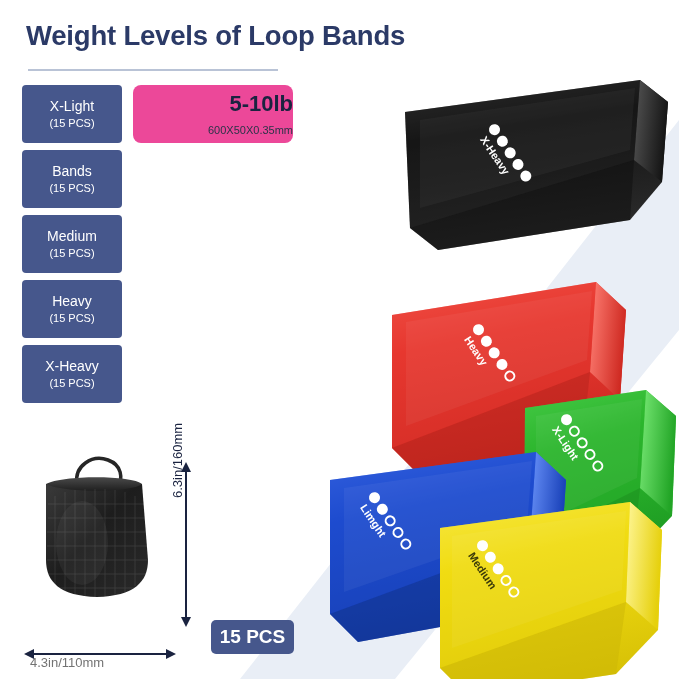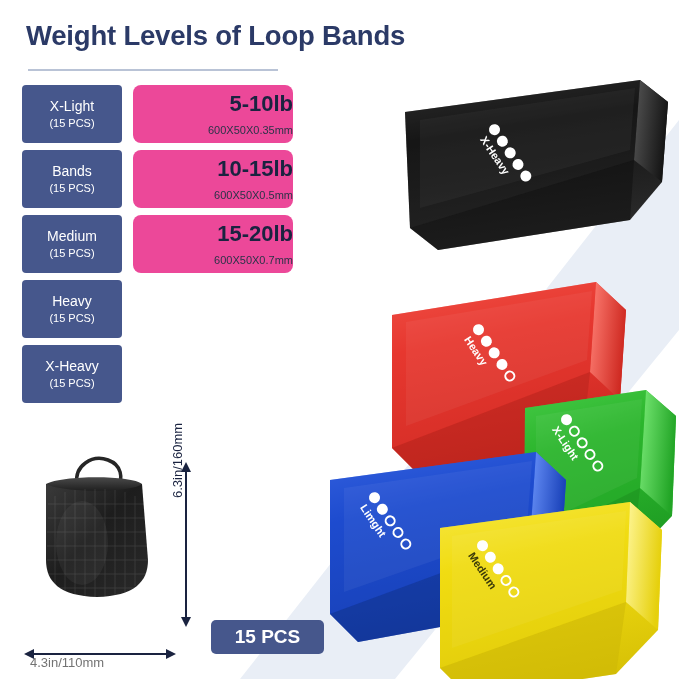--- a/index.html
+++ b/index.html
@@ -118,21 +118,21 @@
     font-size:13px;
     color:#737373;
     white-space:nowrap;
     z-index:7;
   }
 
   
   .pcs-badge{
     position:absolute;
     left:211px;top:620px;
-    width:113px;height:34px;
+    width:83px;height:34px;
     background:#46578c;
     border-radius:5px;
     color:#ffffff;
     font-size:19px;
     font-weight:bold;
     display:flex;align-items:center;justify-content:center;
     z-index:6;
   }
 
   
@@ -192,34 +192,26 @@
         <span class="weight">5-10lb</span>
         <span class="dims">600X50X0.35mm</span>
       </div>
     </div>
 
     <div class="spec-row">
       <div class="spec-level">
         <span class="lvl-name">Bands</span>
         <span class="lvl-pcs">(15 PCS)</span>
       </div>
-      <div class="spec-val">
-        <span class="weight">10-15lb</span>
-        <span class="dims">600X50X0.5mm</span>
-      </div>
     </div>
 
     <div class="spec-row">
       <div class="spec-level">
         <span class="lvl-name">Medium</span>
         <span class="lvl-pcs">(15 PCS)</span>
-      </div>
-      <div class="spec-val">
-        <span class="weight">15-20lb</span>
-        <span class="dims">600X50X0.7mm</span>
       </div>
     </div>
 
     <div class="spec-row">
       <div class="spec-level">
         <span class="lvl-name">Heavy</span>
         <span class="lvl-pcs">(15 PCS)</span>
       </div>
     </div>
 

